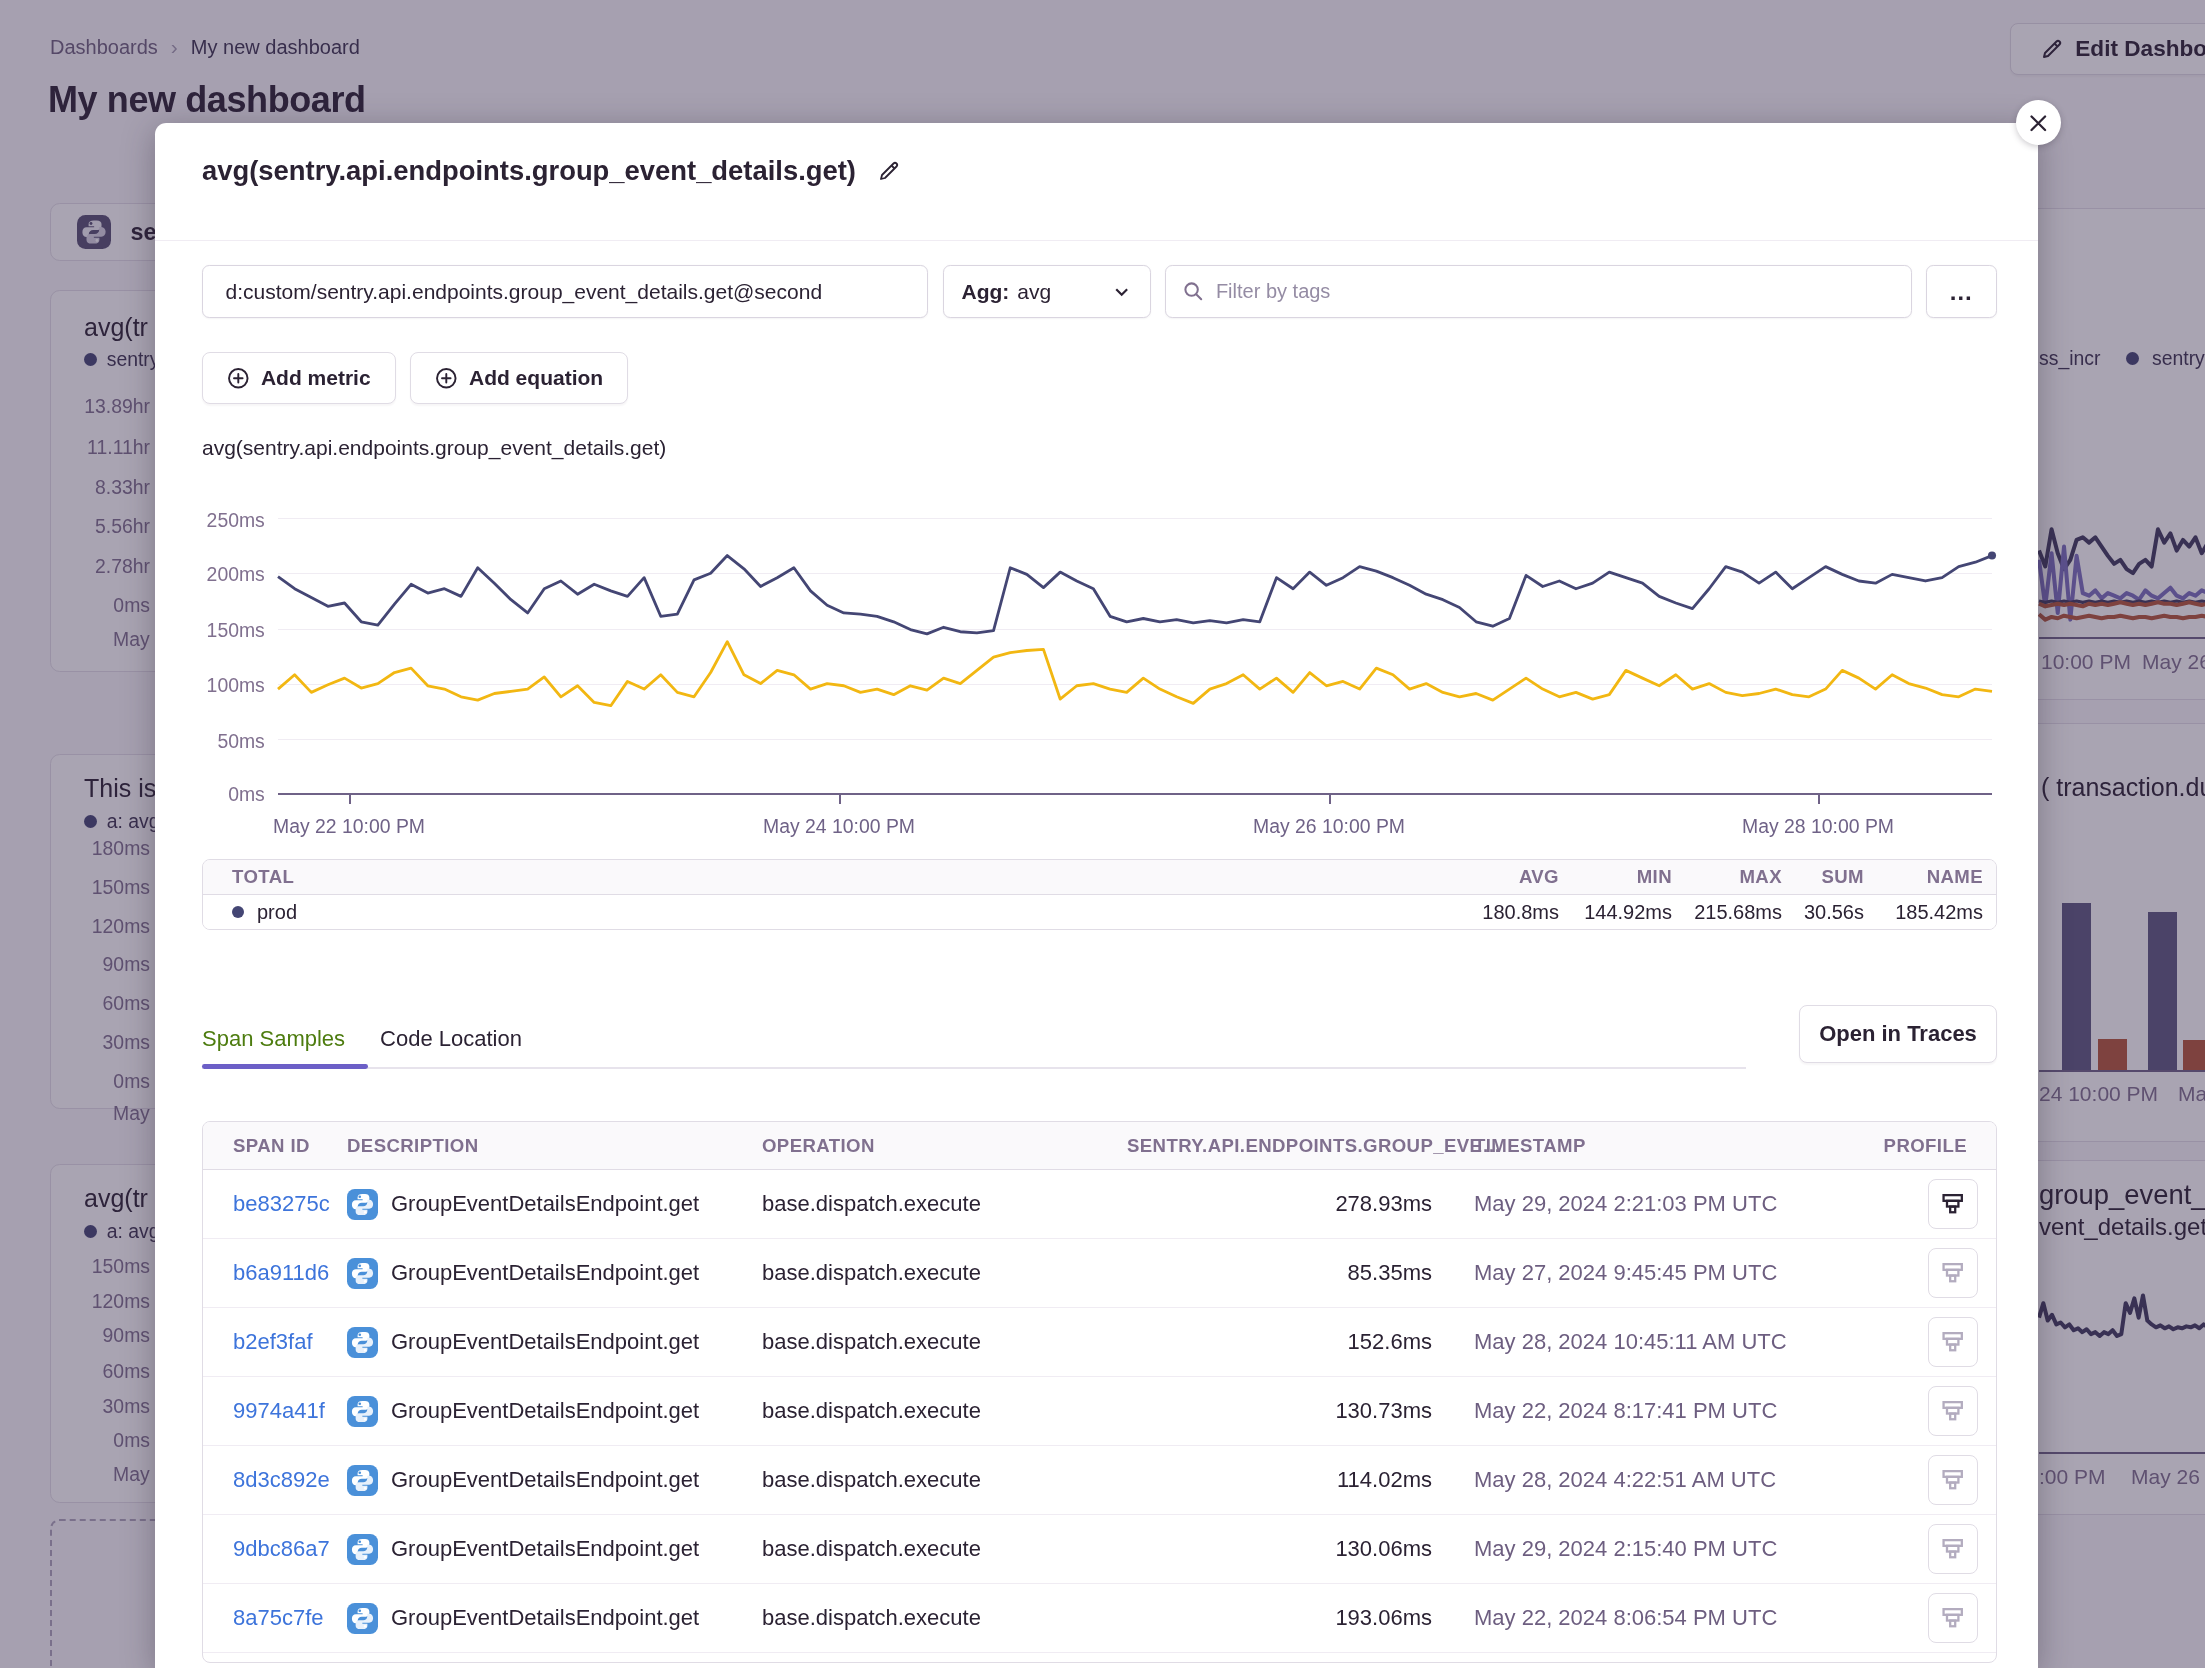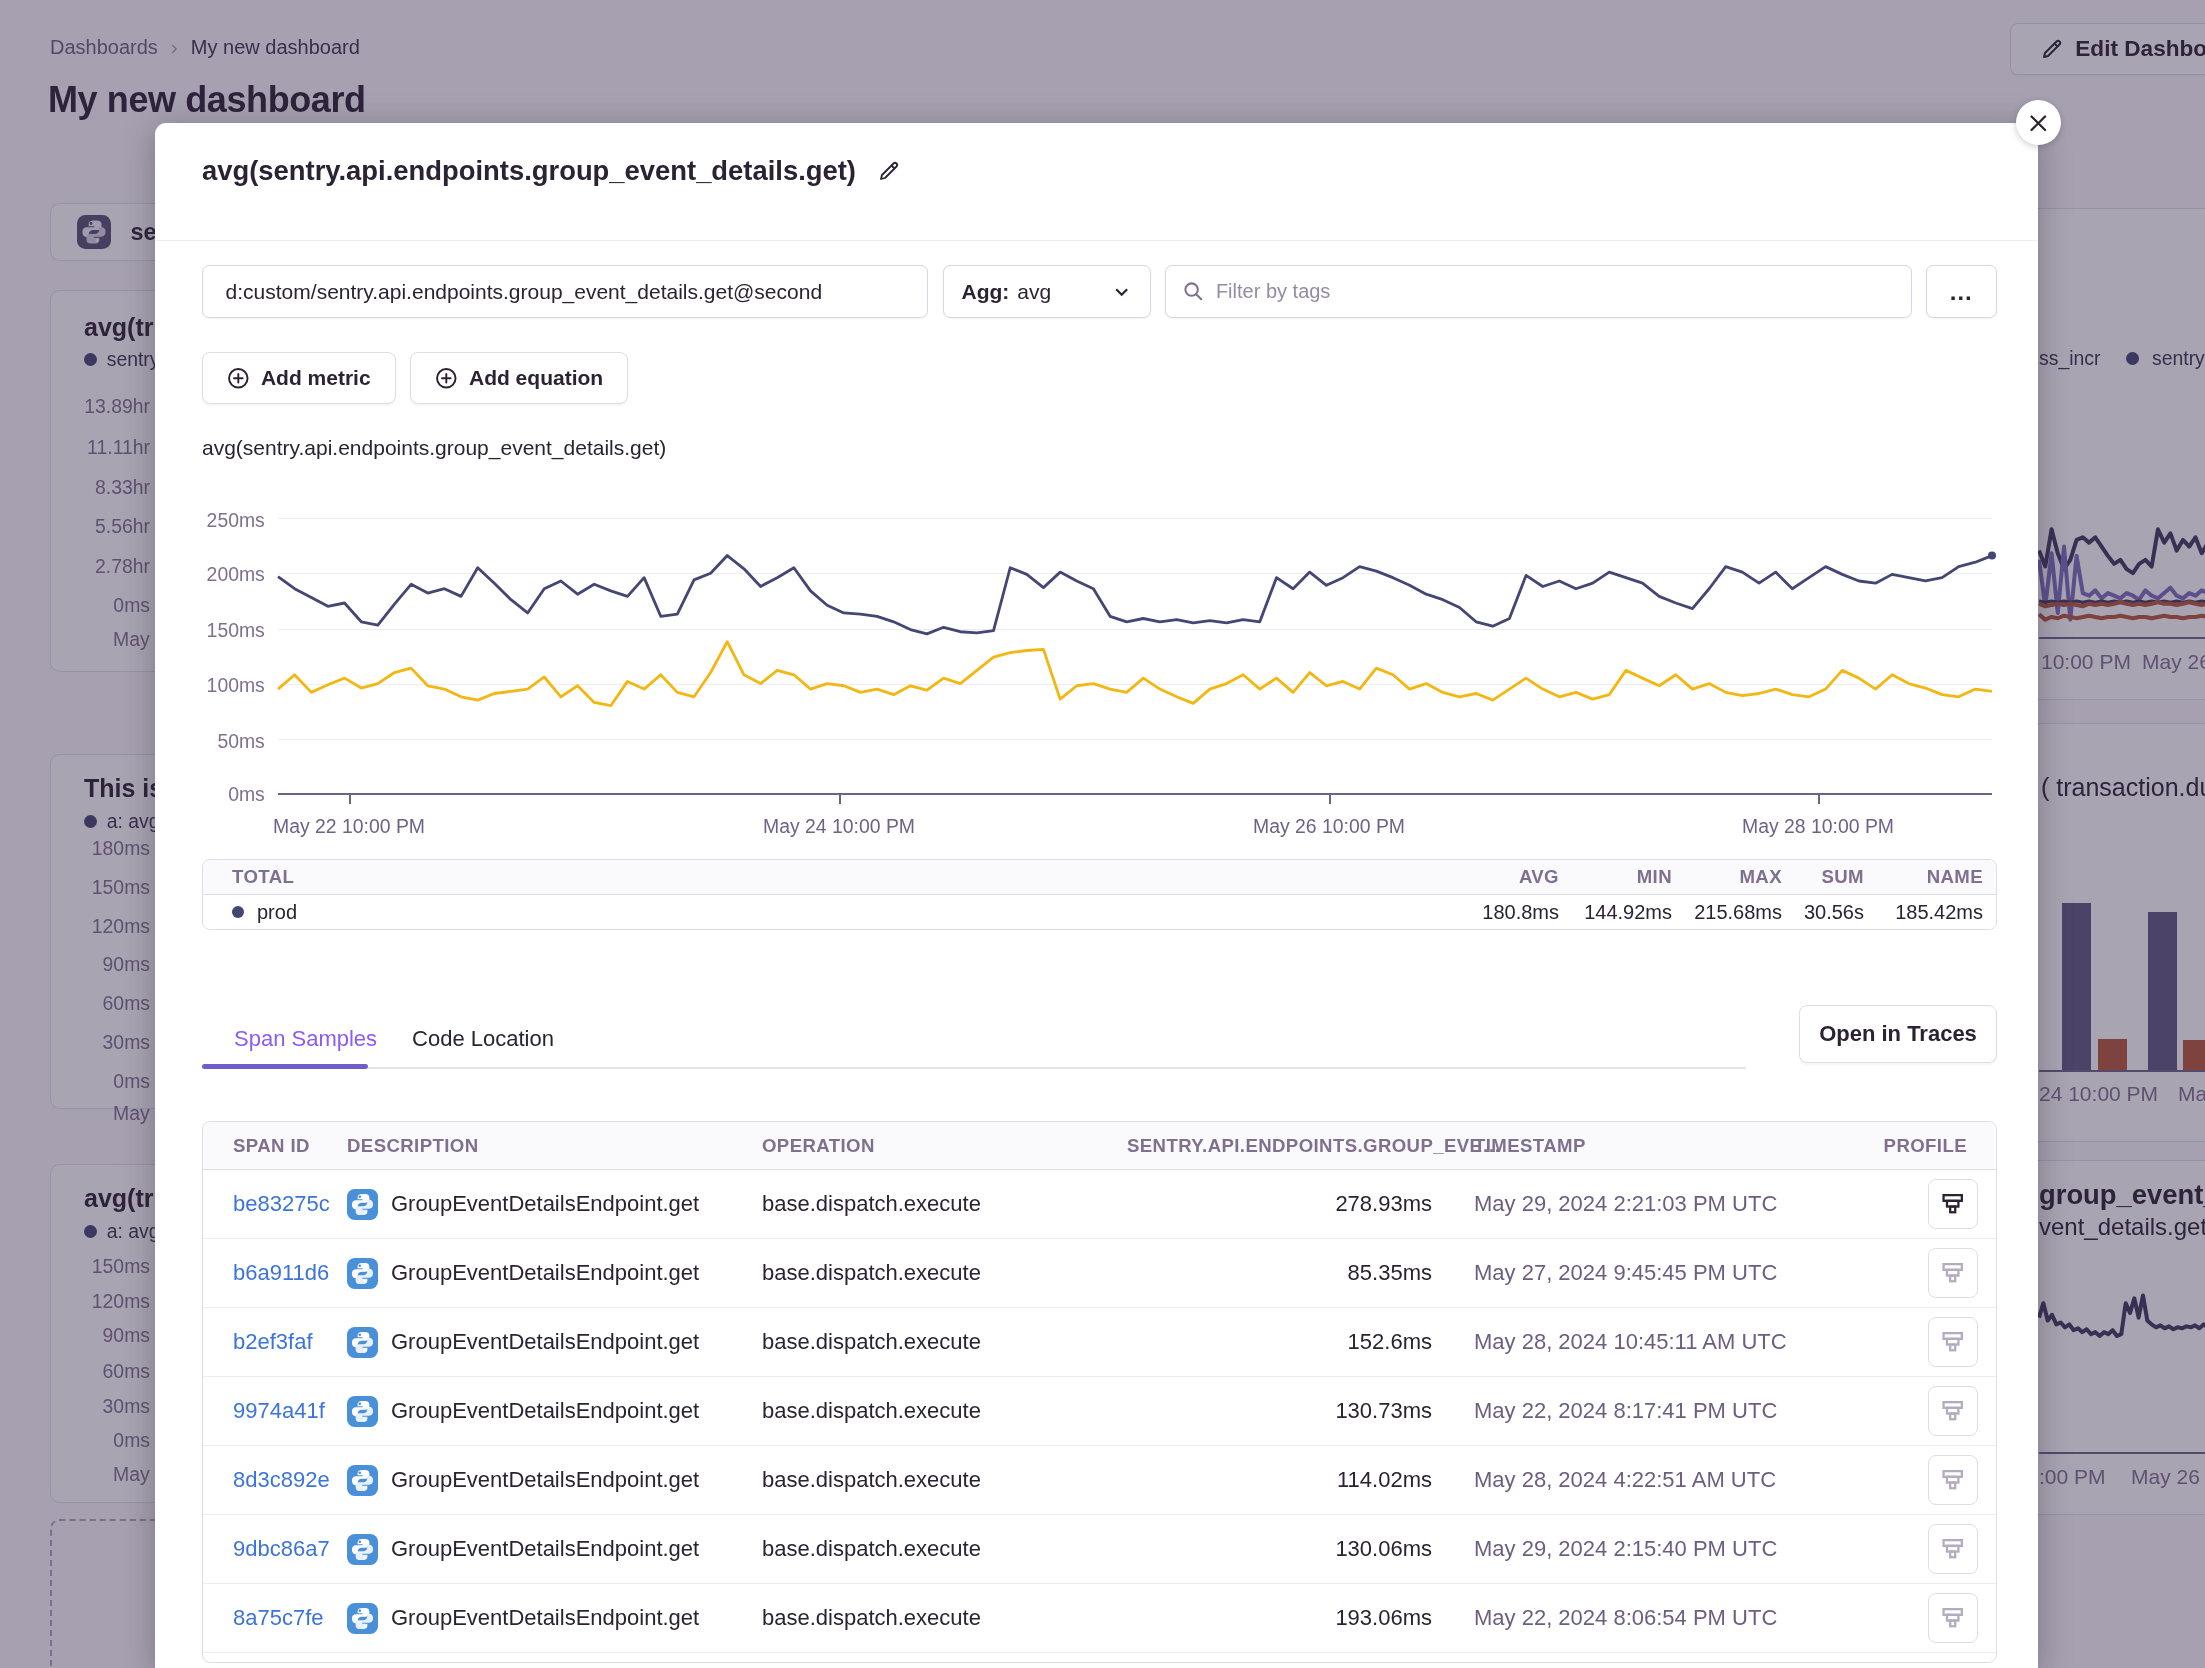--- a/index.html
+++ b/index.html
@@ -10,21 +10,21 @@
   
   .abs { position:absolute; }
   .breadcrumb { position:absolute; left:50px; top:35px; font-size:20px; display:flex; gap:13px; align-items:center; }
   .crumb-link { color:#6F617F; }
   .crumb-sep { color:#A59DB3; font-size:21px; }
   .crumb-current { color:#3D3451; }
   .page-title { position:absolute; left:48px; top:79px; font-size:36px; font-weight:bold; color:#2B2233; letter-spacing:-0.4px; }
   .btn { background:#fff; border:1.2px solid #E0DCE5; border-radius:8px; display:flex; align-items:center; justify-content:center; gap:11.3px; font-weight:bold; color:#2B2233; box-shadow:0 1.6px 1.6px rgba(43,34,51,0.04); }
   .edit-dash { position:absolute; left:2010px; top:22.6px; width:339px; height:52px; font-size:22.6px; justify-content:flex-start; padding-left:29px; }
   .card { position:absolute; background:#FFFFFF; border:1.2px solid #E3DFE8; border-radius:9.7px; }
-  .widget-title { position:absolute; font-size:25px; font-weight:700; color:#2B2233; white-space:nowrap; }
+  .widget-title { position:absolute; font-size:25px; font-weight:400; color:#2B2233; white-space:nowrap; }
   .widget-legend { position:absolute; font-size:19.4px; color:#3D3451; display:flex; align-items:center; gap:9.7px; white-space:nowrap; }
   .dot { width:13px; height:13px; border-radius:50%; display:inline-block; flex:none; }
   .ytick { position:absolute; width:98px; text-align:right; font-size:19.4px; color:#80708F; white-space:nowrap; }
   .xtick { position:absolute; font-size:19.4px; color:#80708F; white-space:nowrap; }
   .dashed-drop { position:absolute; border:2.4px dashed #AEA6BC; border-radius:9.7px; }
   .axisline { position:absolute; height:1.6px; background:#6F6287; }
 
   
   .overlay { position:absolute; inset:0; background:rgba(50,37,72,0.42); z-index:5; }
 
@@ -64,21 +64,21 @@
   .plot svg { position:absolute; inset:0; overflow:visible; }
 
   .summary { position:absolute; left:47px; top:736px; width:1795px; border:1.2px solid #E0DCE5; border-radius:8px; overflow:hidden; font-size:20px; }
   .sum-head { display:flex; background:#FAF9FB; border-bottom:1.2px solid #E0DCE5; height:35px; align-items:center; color:#80708F; font-weight:bold; font-size:18.6px; letter-spacing:0.4px; }
   .sum-row { display:flex; height:34px; align-items:center; background:#fff; }
   .c-name { flex:1; padding-left:29px; display:flex; align-items:center; gap:13px; }
   .c-num { text-align:right; }
   .c-avg{width:121px;} .c-min{width:113px;} .c-max{width:110px;} .c-sum{width:82px;} .c-total{width:132px; padding-right:13px;}
 
   .tabs-row { position:absolute; left:47px; top:903px; display:flex; gap:35px; font-size:22px; }
-  .tab-active { color:#8b5cf6;margin-left:32px; }
+  .tab-active { color:#4d7c0f; }
   .tab-idle { color:#2B2233; }
   .tab-track { position:absolute; left:47px; top:944px; width:1544px; height:1.6px; background:#E7E3EC; }
   .tab-underline { position:absolute; left:47px; top:941px; width:166px; height:4.8px; border-radius:2.4px; background:#6C5FC7; }
   .open-traces { position:absolute; left:1644px; top:882px; width:198px; height:58px; font-size:22px; }
 
   .samples { position:absolute; left:47px; top:998px; width:1795px; height:542px; border:1.2px solid #E0DCE5; border-radius:8px; overflow:hidden; background:#fff; }
   .t-head { display:flex; align-items:center; height:48px; background:#FAF9FB; border-bottom:1.2px solid #E0DCE5; color:#80708F; font-weight:bold; font-size:18.6px; letter-spacing:0.4px; }
   .trow { display:flex; align-items:center; height:69px; border-bottom:0.8px solid #F0ECF3; font-size:22px; }
   .col1 { width:144px; padding-left:30px; }
   .col2 { width:415px; display:flex; align-items:center; gap:13px; }

